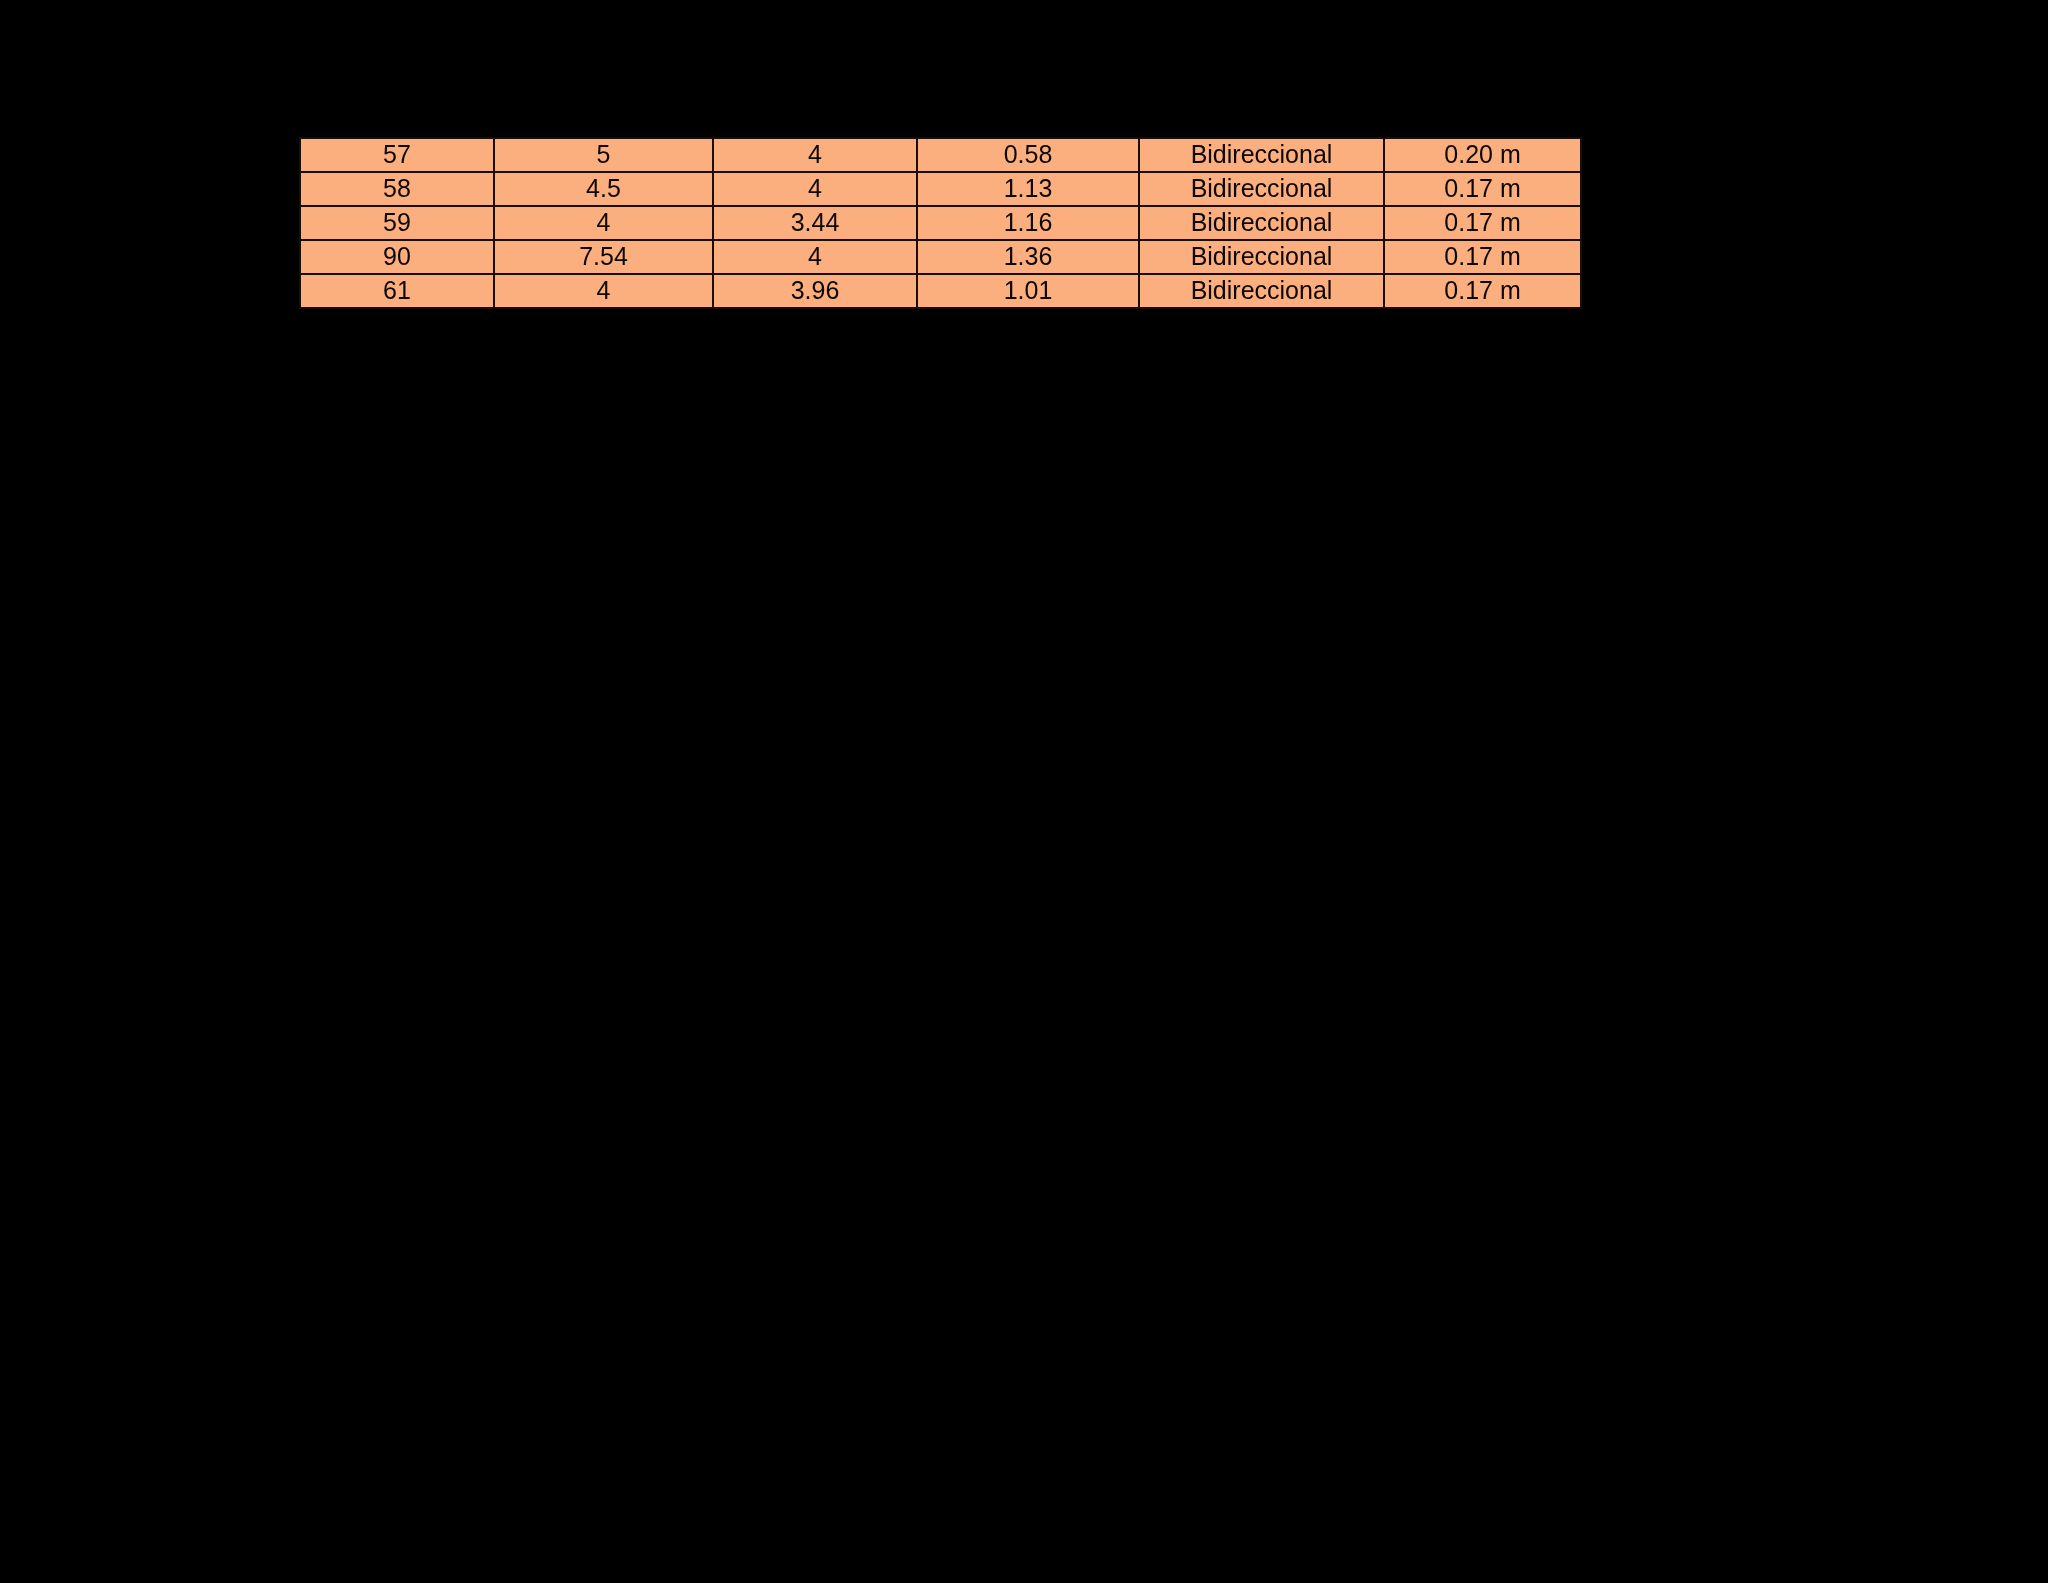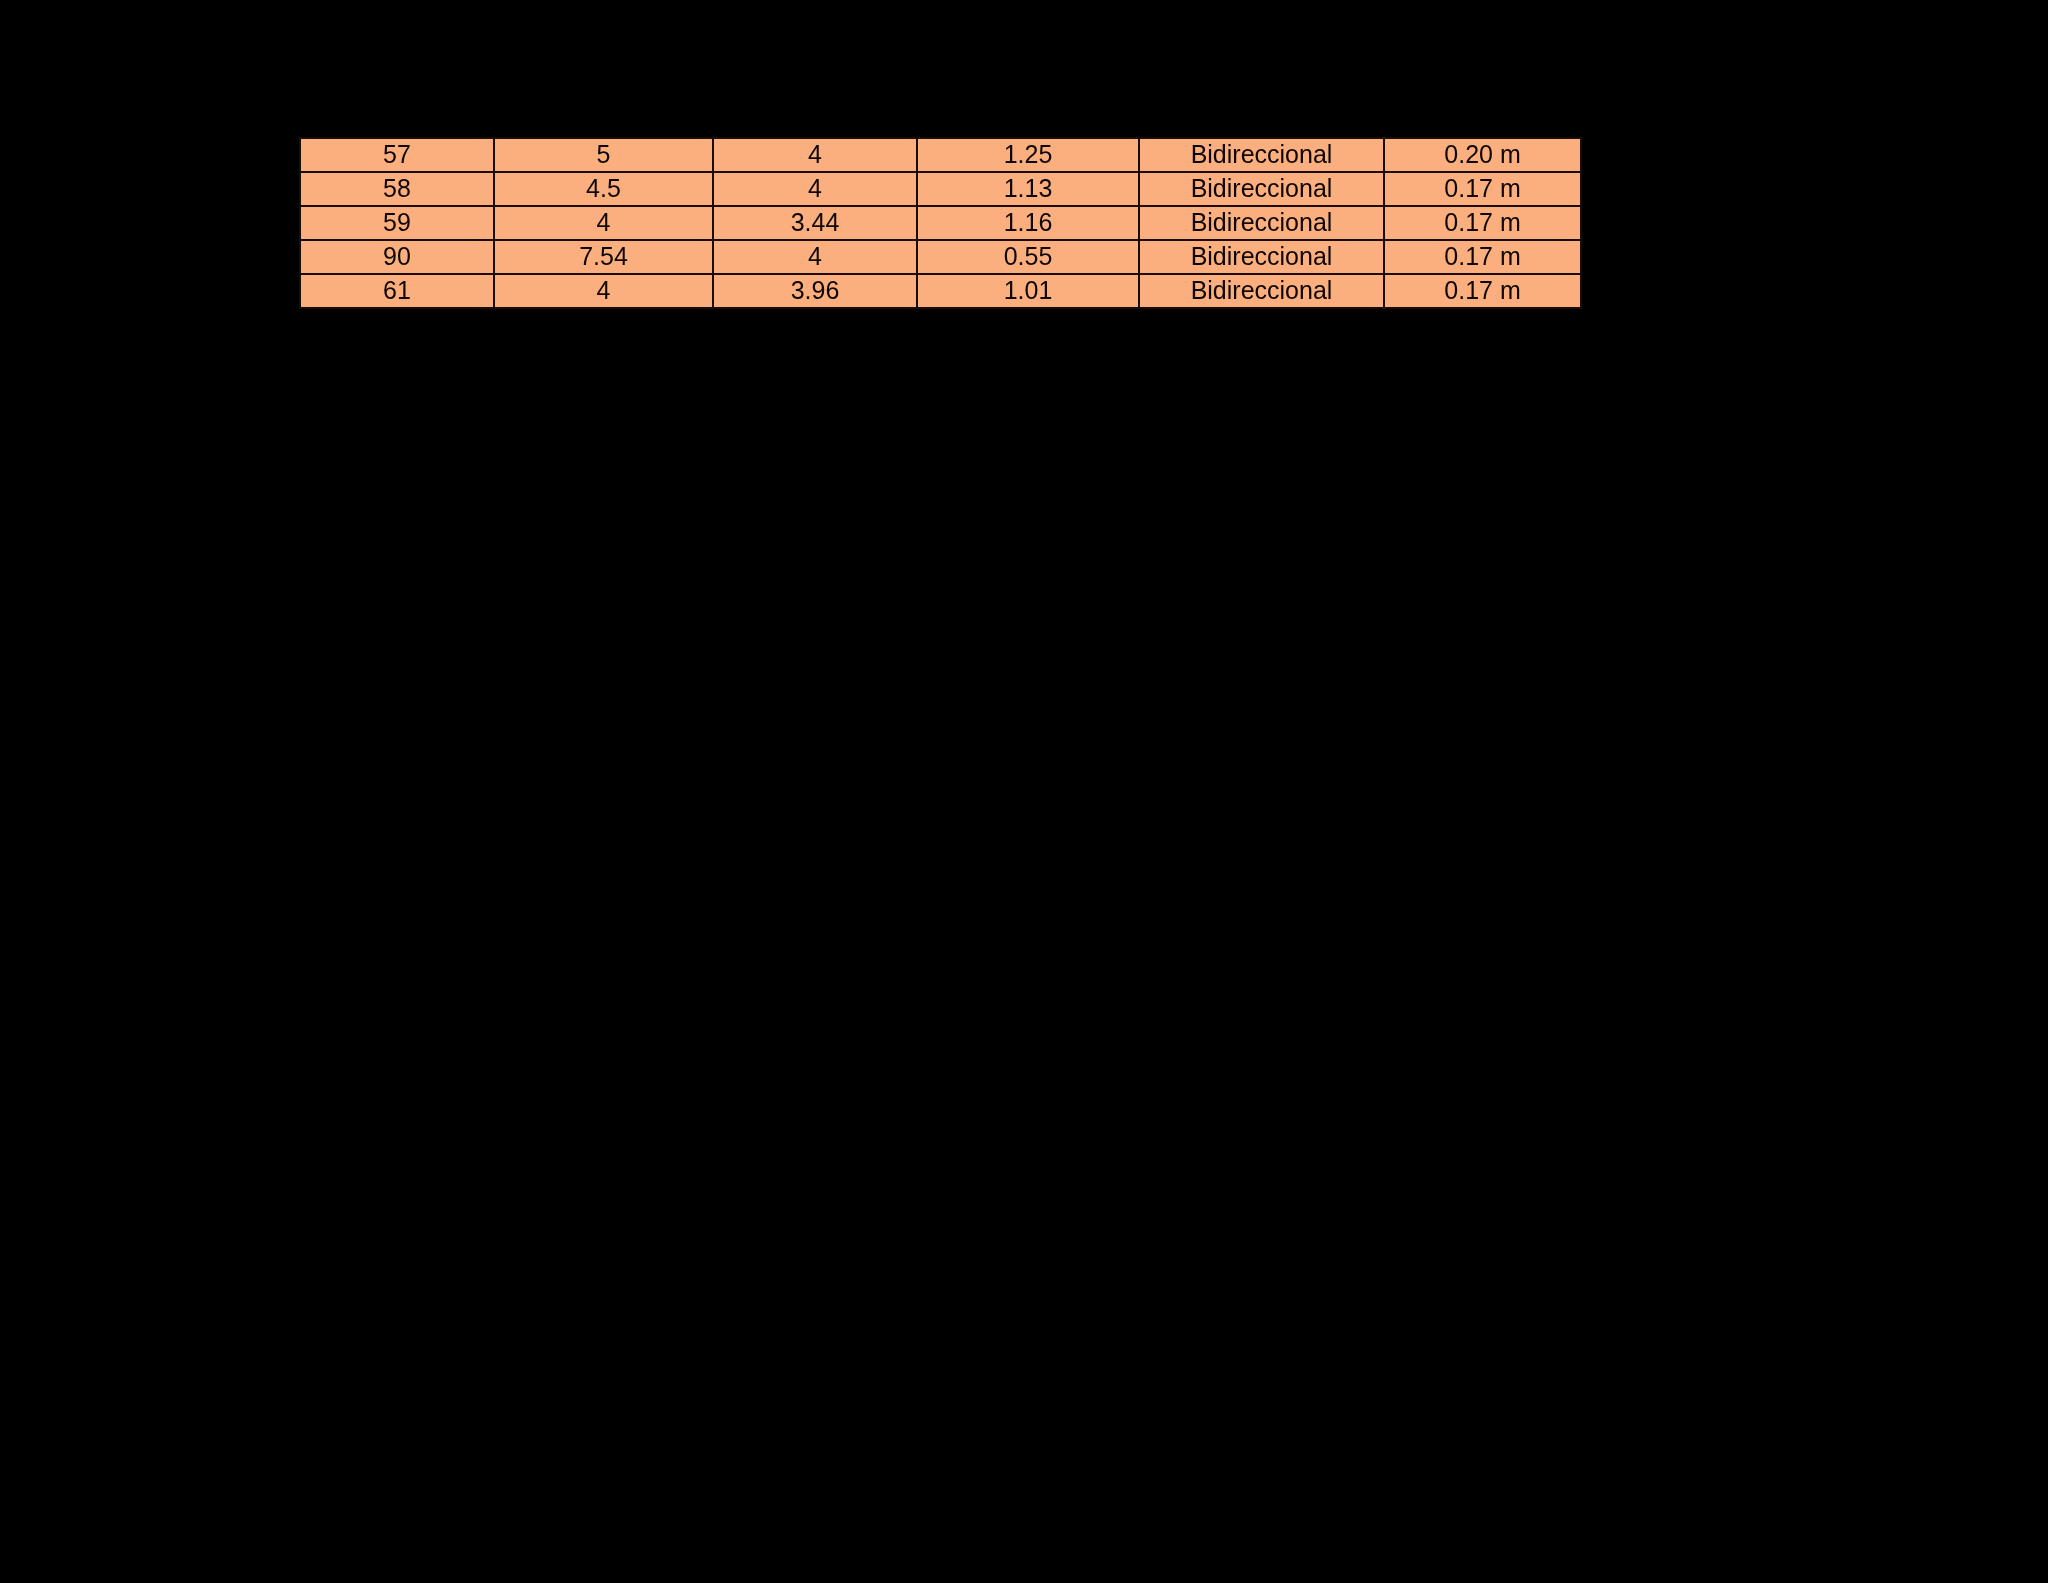--- a/index.html
+++ b/index.html
@@ -79,21 +79,21 @@
         <col class="c-v2">
         <col class="c-ratio">
         <col class="c-dir">
         <col class="c-measure">
       </colgroup>
       <tbody id="table-body">
           <tr class="row-orange">
             <td>57</td>
             <td>5</td>
             <td>4</td>
-            <td>1.25</td>
+            <td>0.58</td>
             <td>Bidireccional</td>
             <td>0.20 m</td>
           </tr>
           <tr class="row-orange">
             <td>58</td>
             <td>4.5</td>
             <td>4</td>
             <td>1.13</td>
             <td>Bidireccional</td>
             <td>0.17 m</td>
@@ -103,21 +103,21 @@
             <td>4</td>
             <td>3.44</td>
             <td>1.16</td>
             <td>Bidireccional</td>
             <td>0.17 m</td>
           </tr>
           <tr class="row-orange">
             <td>90</td>
             <td>7.54</td>
             <td>4</td>
-            <td>0.55</td>
+            <td>1.36</td>
             <td>Bidireccional</td>
             <td>0.17 m</td>
           </tr>
           <tr class="row-orange">
             <td>61</td>
             <td>4</td>
             <td>3.96</td>
             <td>1.01</td>
             <td>Bidireccional</td>
             <td>0.17 m</td>

